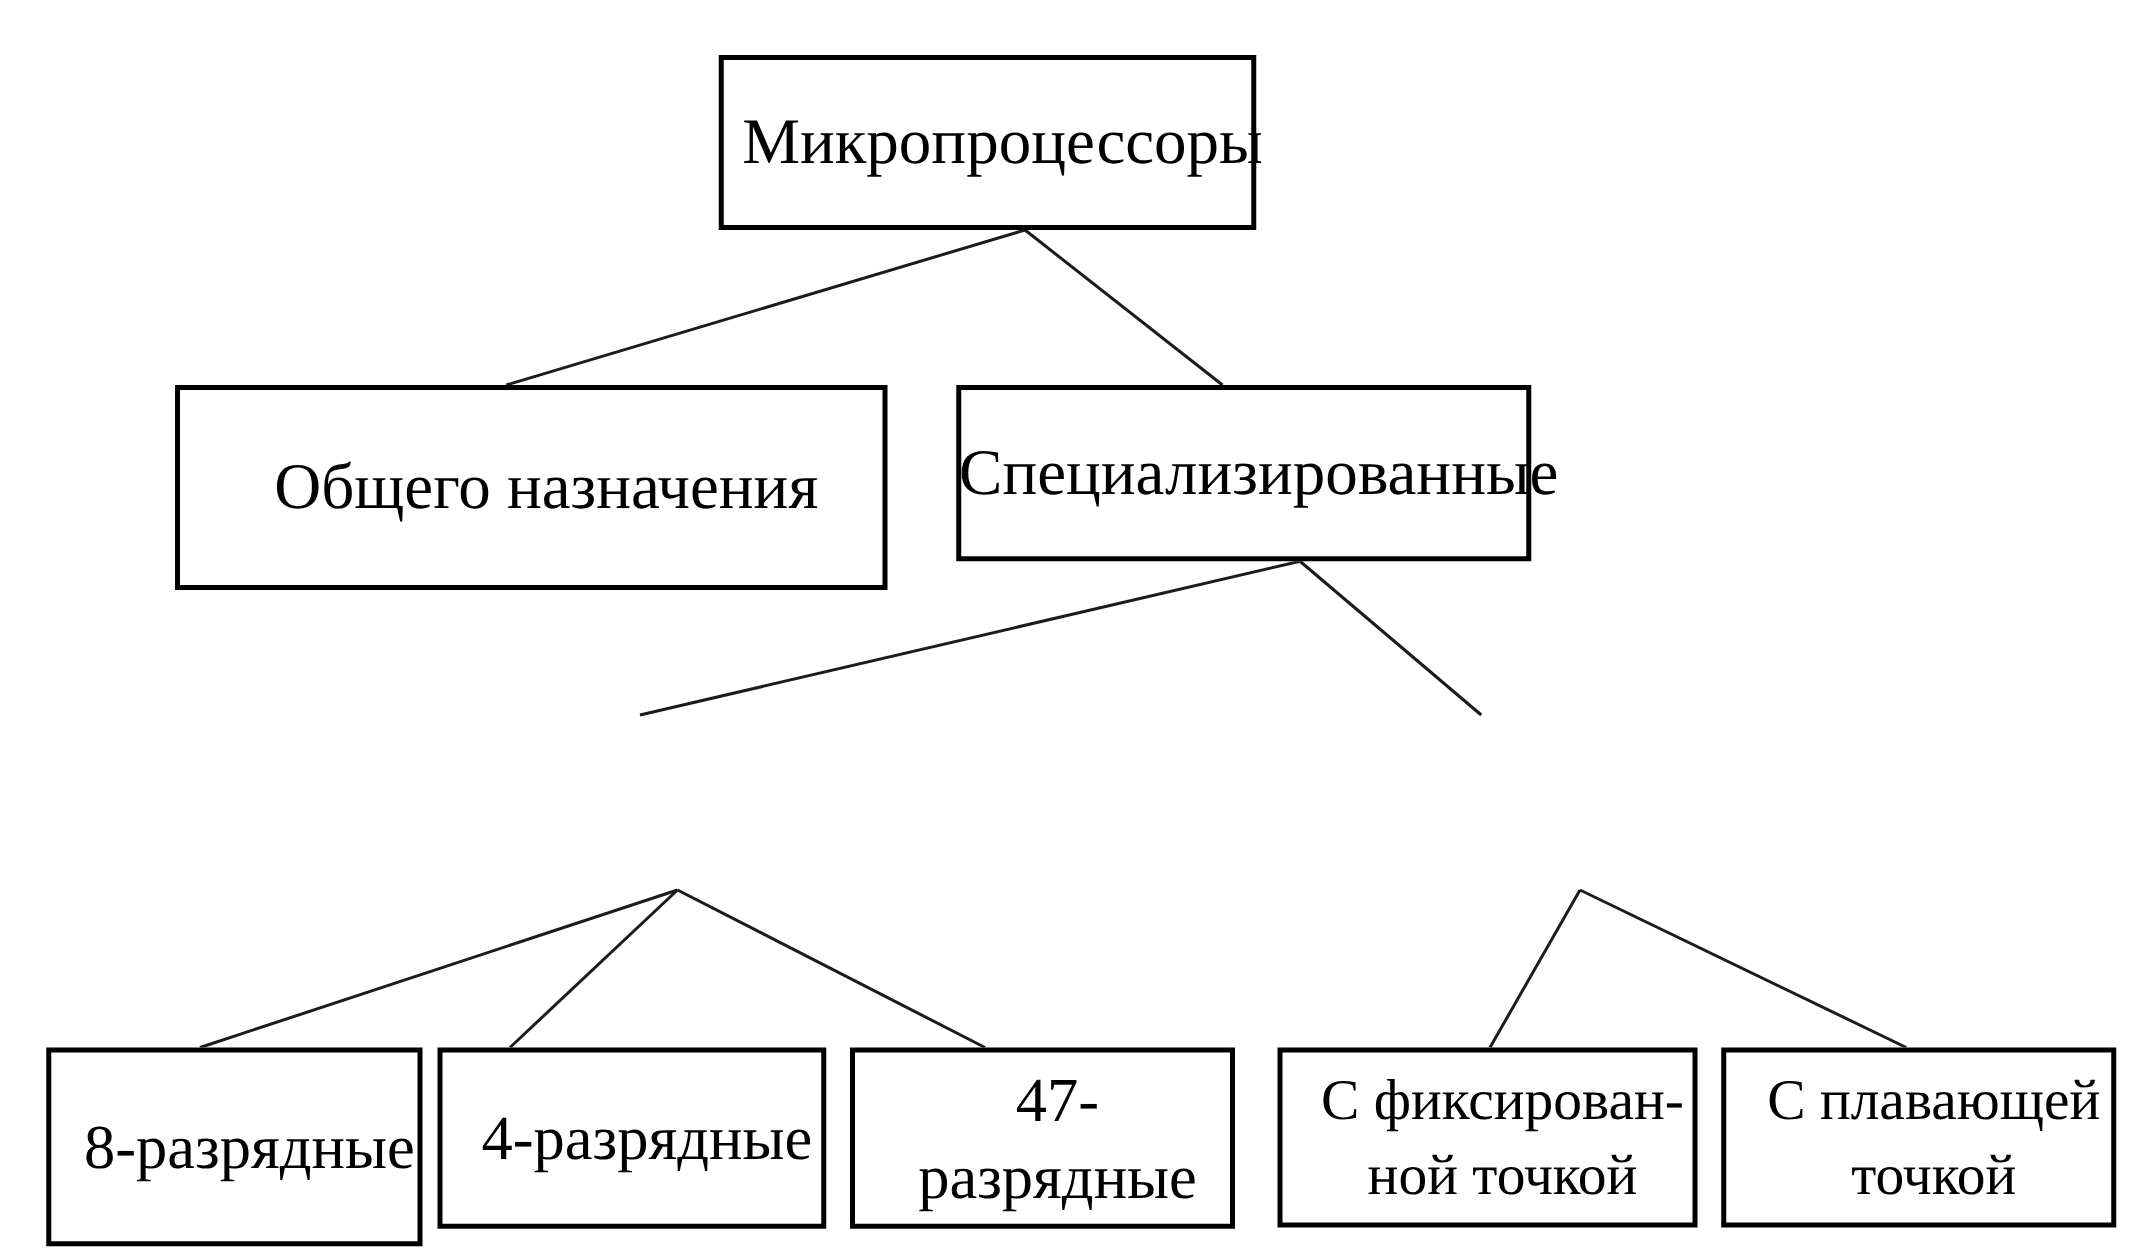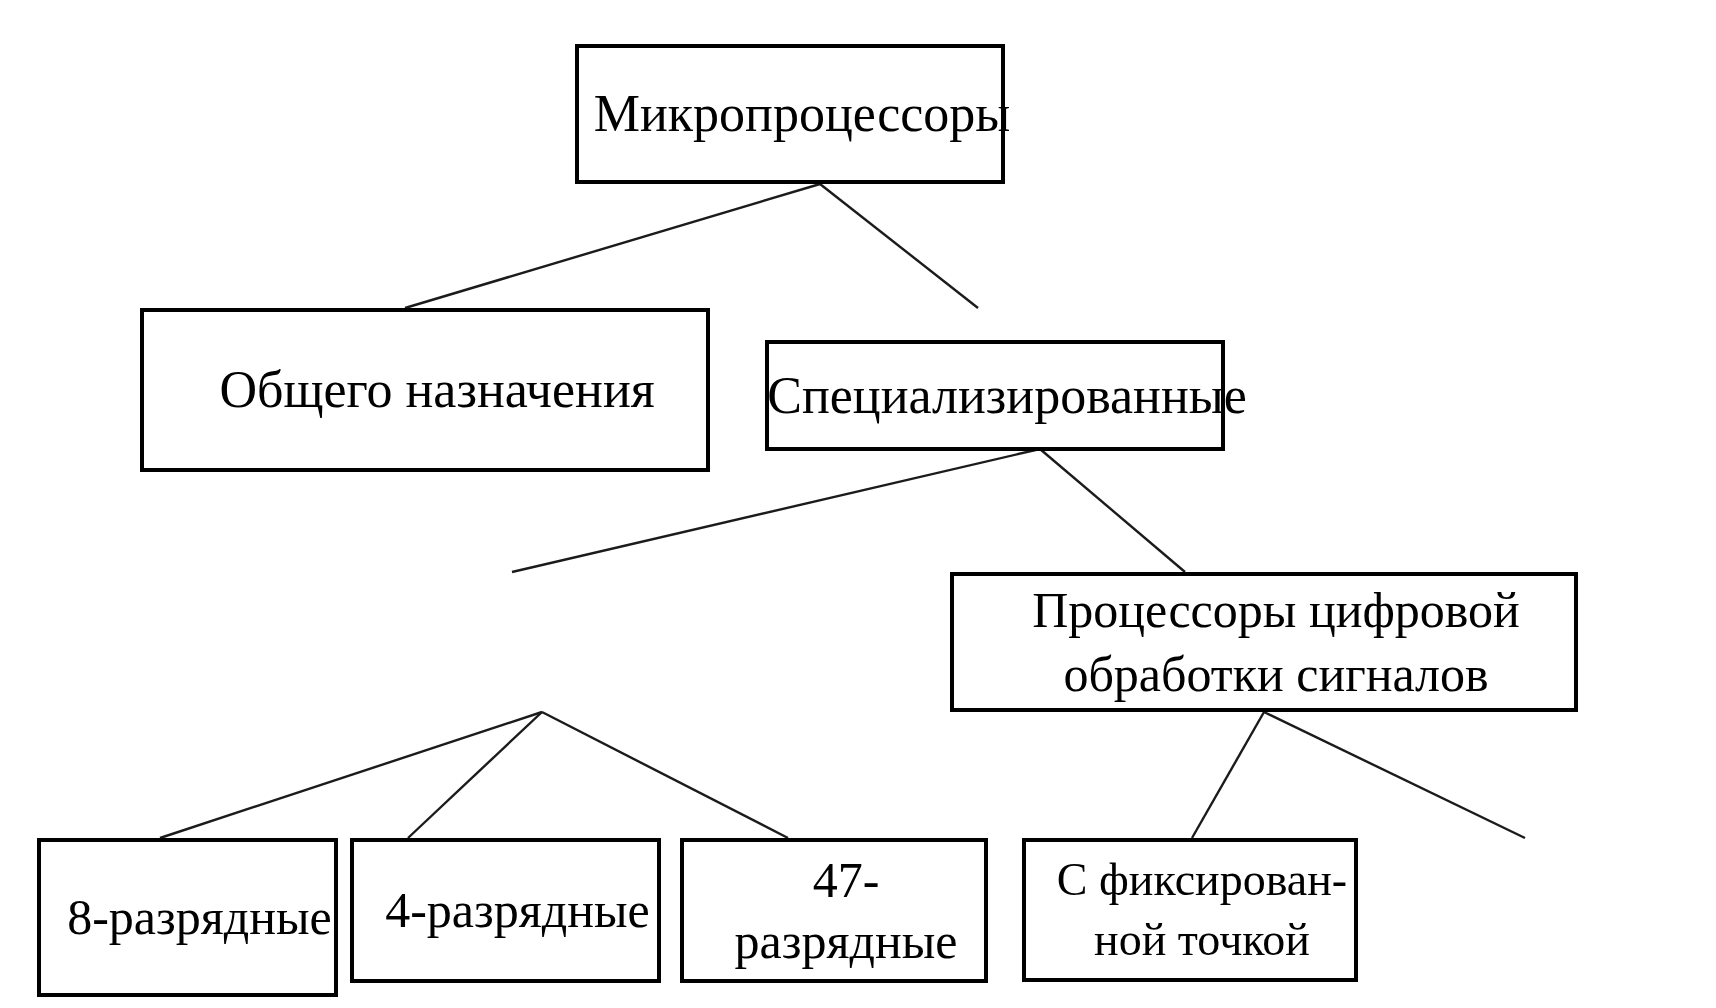--- a/index.html
+++ b/index.html
@@ -36,21 +36,21 @@
     align-items: center;
     justify-content: center;
     text-align: center;
     white-space: pre-line;
     line-height: 1.22;
     padding-left: 24px;
   }
   
   .n-root        { left: 575px;  top: 44px;  width: 430px; height: 140px; font-size: 52px; }
   .n-general     { left: 140px;  top: 308px; width: 570px; height: 164px; font-size: 52px; }
-  .n-specialized { left: 765px;  top: 308px; width: 460px; height: 111px; font-size: 52px; margin-top: 32px; }
+  .n-specialized { left: 765px;  top: 308px; width: 460px; height: 141px; font-size: 52px; }
   .n-mcu         { left: 272px;  top: 572px; width: 542px; height: 140px; font-size: 52px; }
   .n-dsp         { left: 950px;  top: 572px; width: 628px; height: 140px; font-size: 50px; line-height: 1.28; }
   .n-bit8        { left: 37px;   top: 838px; width: 301px; height: 159px; font-size: 50px; }
   .n-bit16       { left: 350px;  top: 838px; width: 311px; height: 145px; font-size: 50px; }
   .n-bit32       { left: 680px;  top: 838px; width: 308px; height: 145px; font-size: 50px; }
   .n-fixed       { left: 1022px; top: 838px; width: 336px; height: 144px; font-size: 46px; line-height: 1.3; }
   .n-float       { left: 1377px; top: 838px; width: 316px; height: 144px; font-size: 46px; line-height: 1.3; }
 </style>
 </head>
 <body>
@@ -75,36 +75,36 @@
 
   <div class="node n-general">
     <span>Общего назначения</span>
   </div>
 
   <div class="node n-specialized">
     <span>Специализированные</span>
   </div>
 
 
-  <div class="node n-dsp">
-    <span>Процессоры цифровой
-обработки сигналов</span>
-  </div>
 
   <div class="node n-bit8">
     <span>8-разрядные</span>
   </div>
 
   <div class="node n-bit16">
     <span>4-разрядные</span>
   </div>
 
   <div class="node n-bit32">
     <span>47-разрядные</span>
   </div>
 
   <div class="node n-fixed">
     <span>С фиксирован-
 ной точкой</span>
   </div>
 
+  <div class="node n-float">
+    <span>С плавающей
+точкой</span>
+  </div>
 
 </div>
 
 </body></html>

